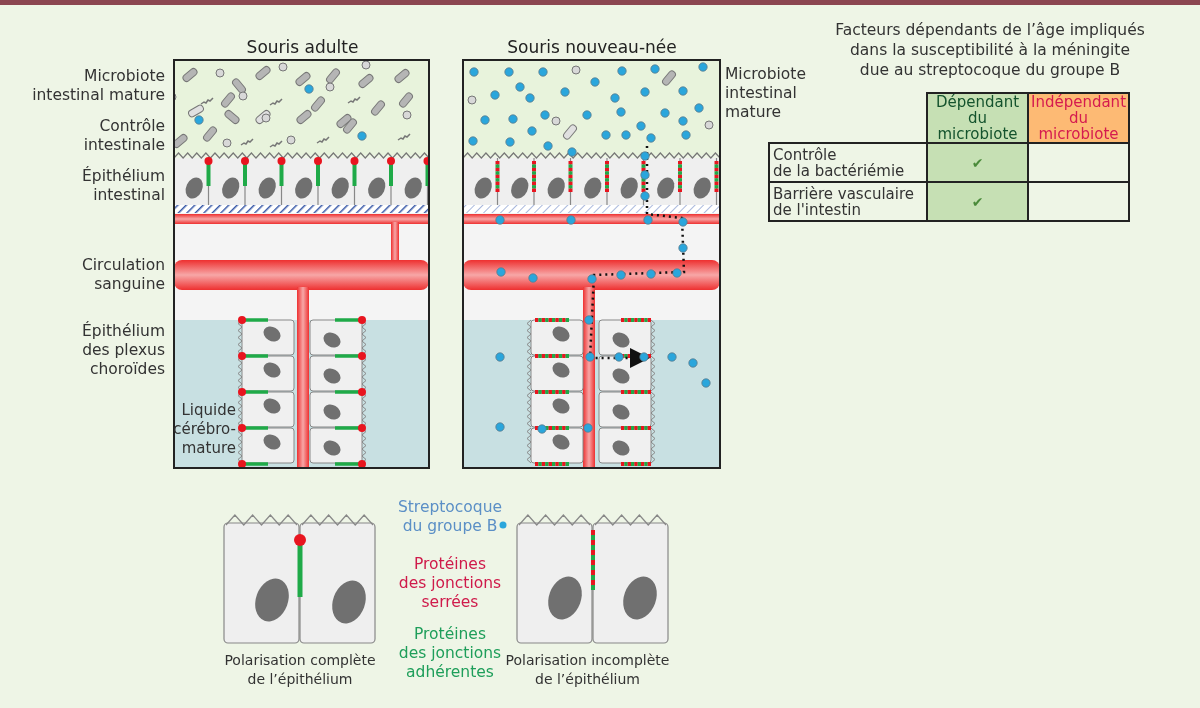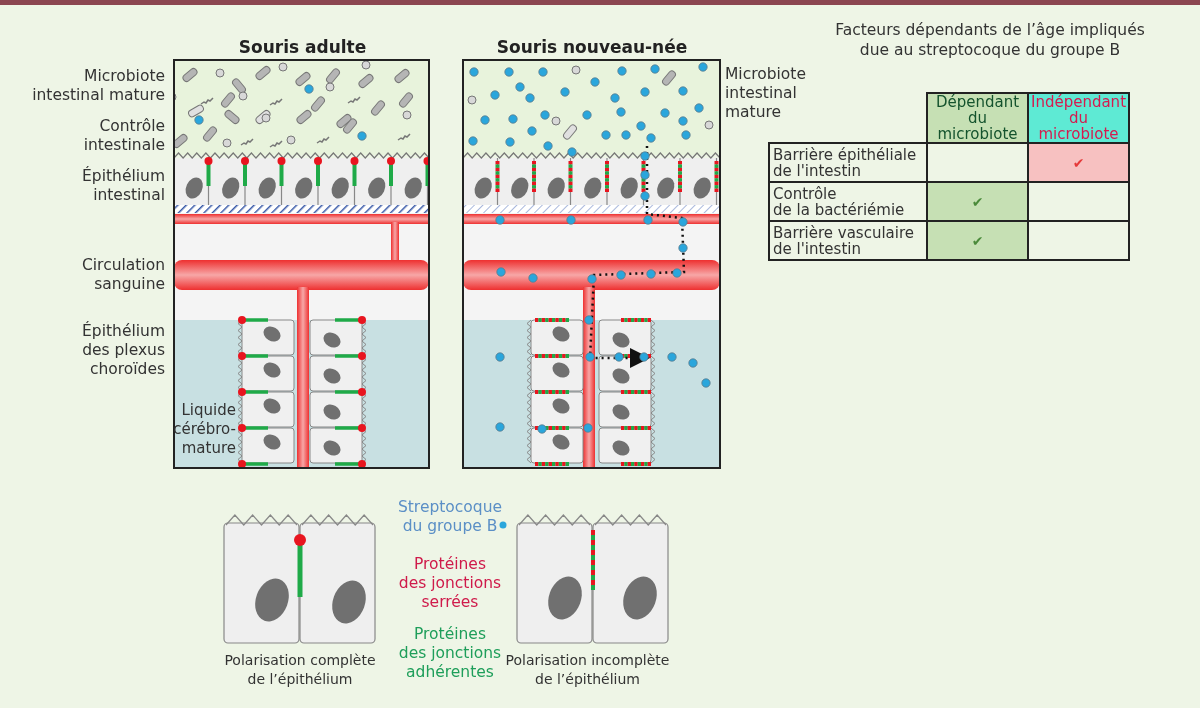--- a/index.html
+++ b/index.html
@@ -1,31 +1,31 @@
 <!DOCTYPE html>
 <html><head>
 <meta charset="utf-8">
 <style>
   html,body{margin:0;padding:0;}
   body{width:1200px;height:708px;background:#eef5e6;position:relative;overflow:hidden;font-family:"DejaVu Sans",sans-serif;color:#333;}
   .topbar{position:absolute;left:0;top:0;width:1200px;height:5px;background:#8b4651;}
   .lbl{position:absolute;font-size:15.5px;line-height:19px;color:#333;}
   .lbl.r{text-align:right;}
   .lbl.c{text-align:center;}
-  .ptitle{position:absolute;font-weight:bold;font-size:17px;color:#222;text-align:center;}
+  .ptitle{position:absolute;font-weight:normal;font-size:17px;color:#222;text-align:center;}
   svg{position:absolute;left:0;top:0;}
   table.ft{position:absolute;left:768px;top:92px;border-collapse:collapse;font-size:15px;line-height:16px;}
   table.ft td{border:2px solid #222;padding:0;}
   table.ft td.rowlbl{width:150px;height:37px;padding:0 3px;vertical-align:middle;color:#333;background:#eef5e6;}
   table.ft td.dep,table.ft td.ind{width:99px;text-align:center;vertical-align:middle;}
   table.ft td.dep.on{background:#c6e0b4;}
   table.ft td.ind.on{background:#f7c1c1;}
   table.ft td.empty{border:none;background:transparent;}
   .hdr-dep{color:#14532d;background:#c6e0b4;height:46px;}
-  .hdr-ind{color:#d51b4f;background:#5eead4;height:46px;}
+  .hdr-ind{color:#d51b4f;background:#fdba74;height:46px;}
   .chk-g{color:#4a8a3a;font-size:14px;}
   .chk-r{color:#e53a3a;font-size:14px;}
   .ftitle{position:absolute;left:820px;top:20px;width:340px;font-size:15.5px;line-height:20px;text-align:center;color:#333;}
 </style>
 </head>
 <body>
 
 <div class="topbar"></div>
 
 <div class="ptitle" style="left:175px;top:37px;width:255px;">Souris adulte</div>
@@ -532,45 +532,38 @@
 </div>
 
 <div class="lbl" style="left:725px;top:65px;width:95px;">
   <div>Microbiote</div>
   <div>intestinal</div>
   <div>mature</div>
 </div>
 
 <div class="ftitle">
   <div>Facteurs dépendants de l’âge impliqués</div>
+  <div>dans la susceptibilité à la méningite</div>
   <div>due au streptocoque du groupe B</div>
 </div>
 <table class="ft">
   <tbody>
       <tr>
     <td class="empty"></td>
     <td class="dep hdr-dep">
       <div>Dépendant</div>
       <div>du microbiote</div>
     </td>
     <td class="ind hdr-ind">
       <div>Indépendant</div>
       <div>du microbiote</div>
     </td>
   </tr>
   </tbody>
     <tbody id="ftBody">
-      <tr>
-        <td class="rowlbl">
-          <div>Barrière épithéliale</div>
-          <div>de l'intestin</div>
-        </td>
-        <td class="dep"></td>
-        <td class="ind on"><span class="chk-r">✔</span></td>
-      </tr>
       <tr>
         <td class="rowlbl">
           <div>Contrôle</div>
           <div>de la bactériémie</div>
         </td>
         <td class="dep on"><span class="chk-g">✔</span></td>
         <td class="ind"></td>
       </tr>
       <tr>
         <td class="rowlbl">

